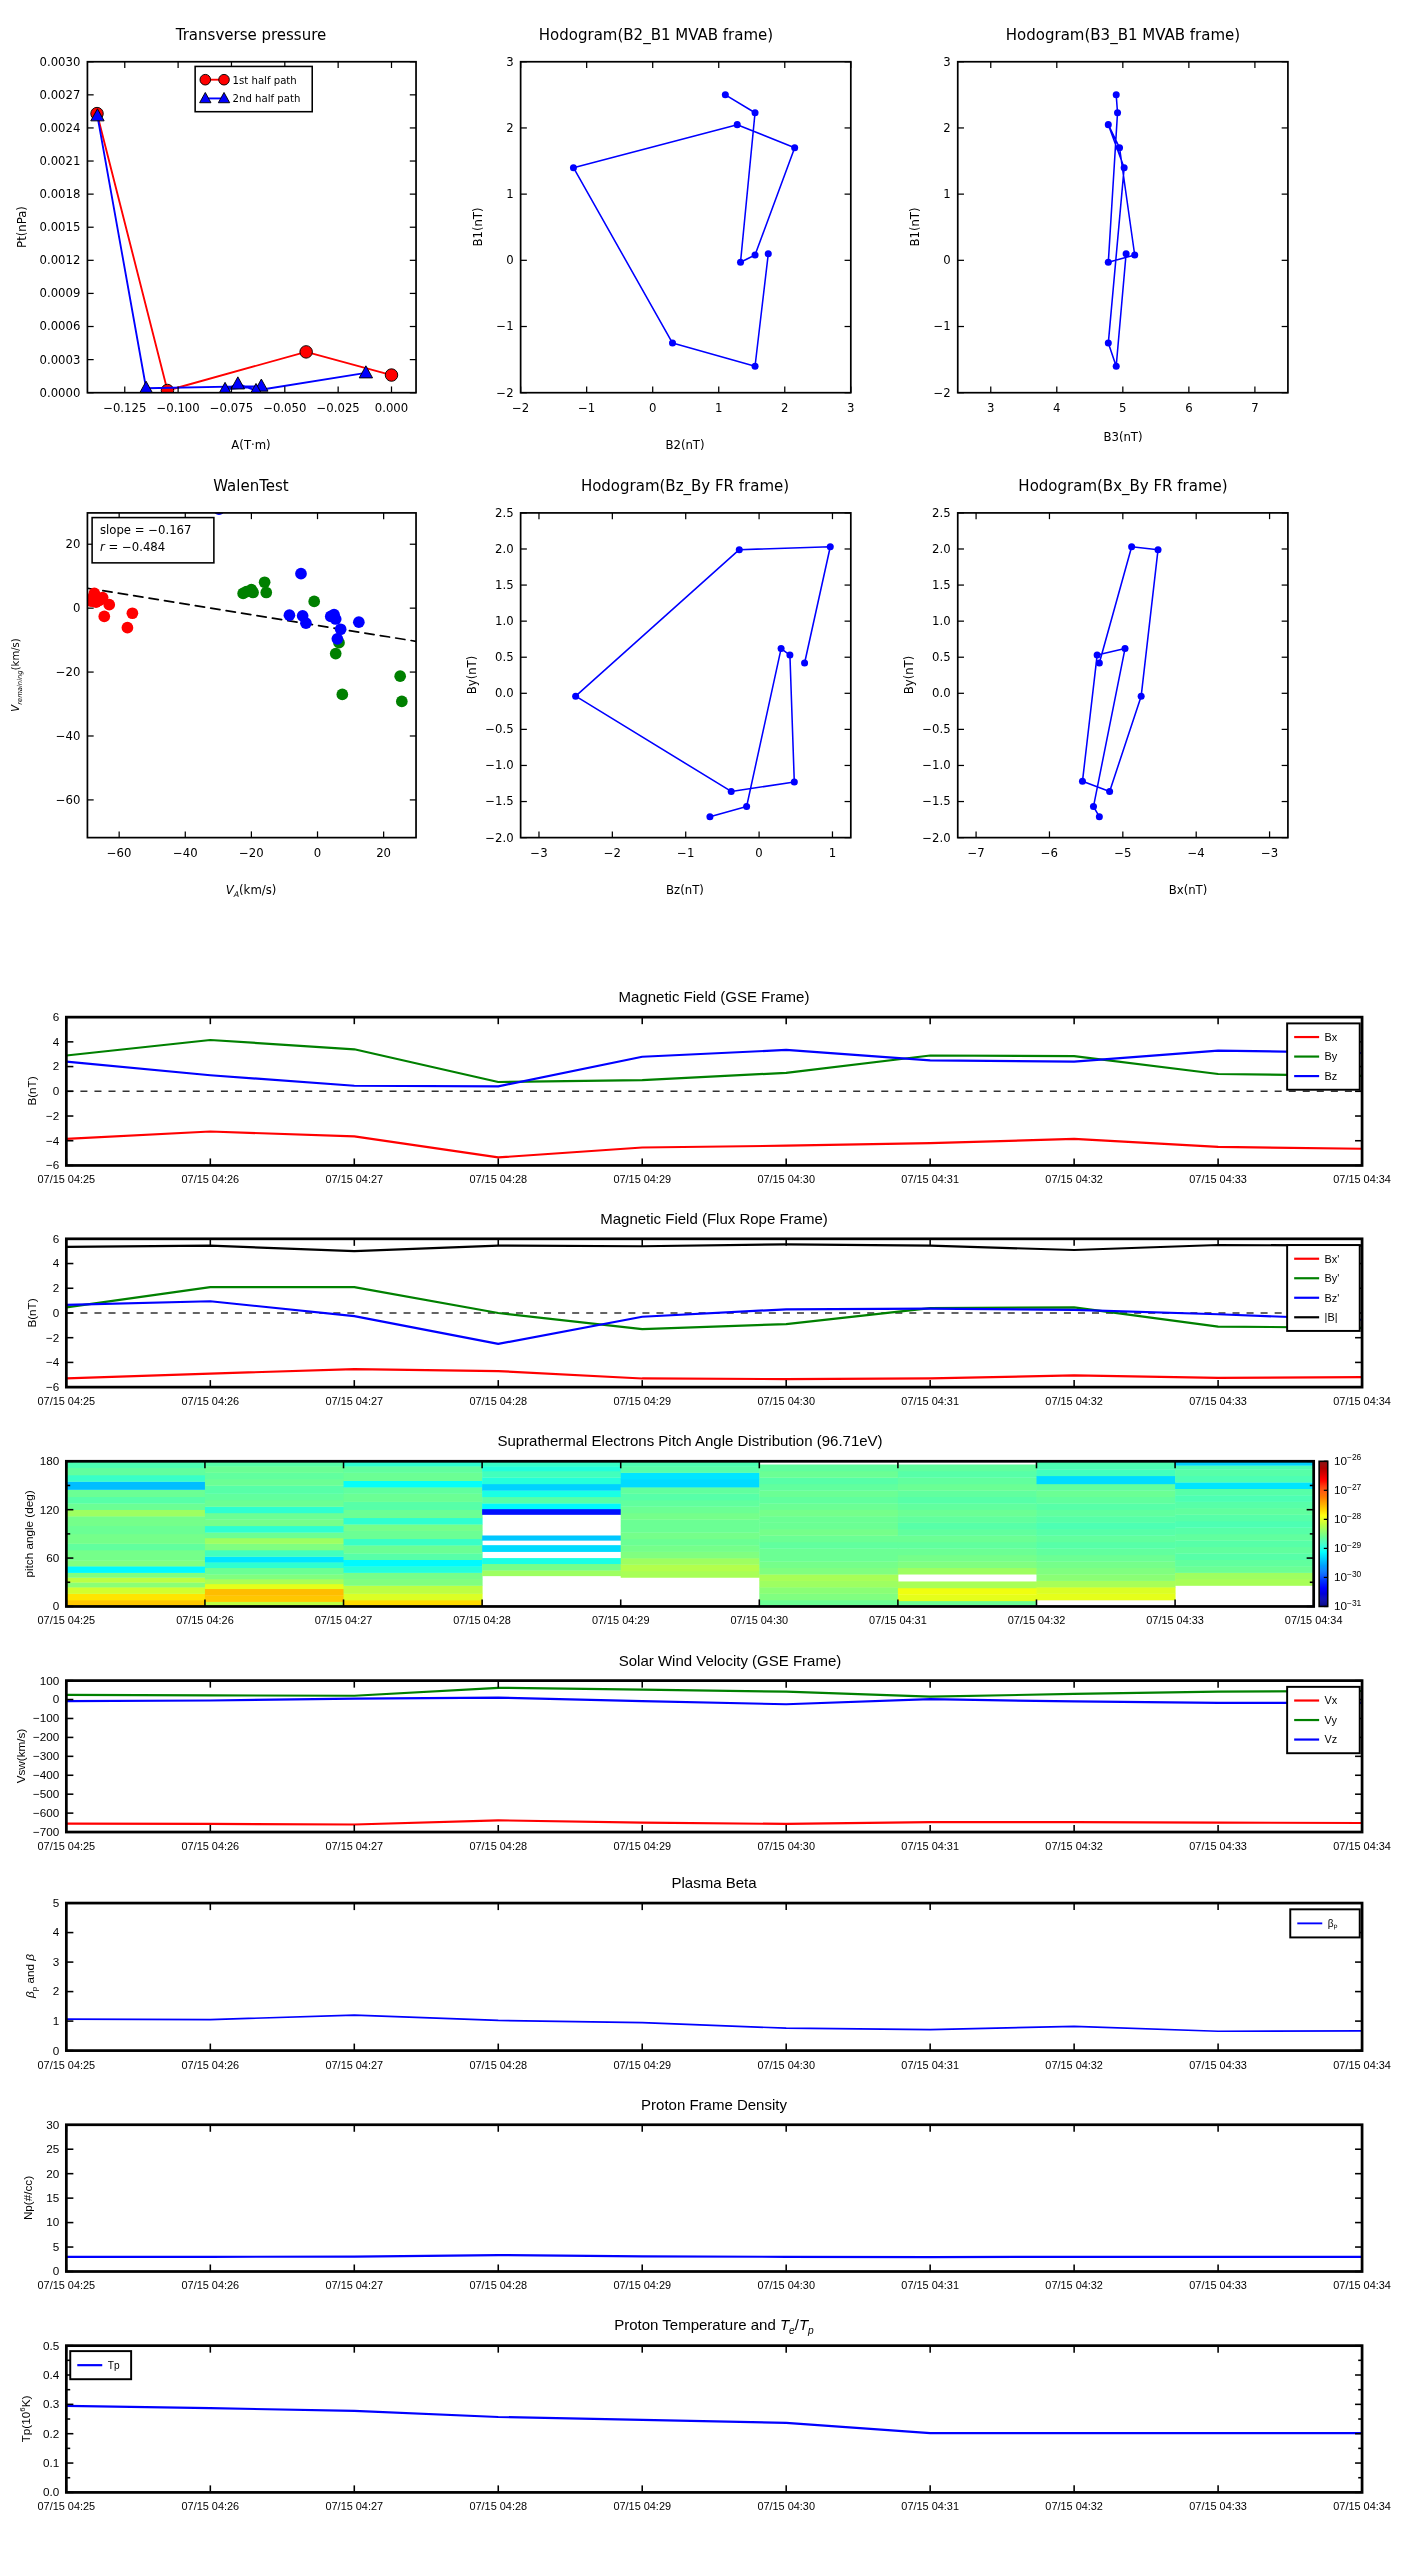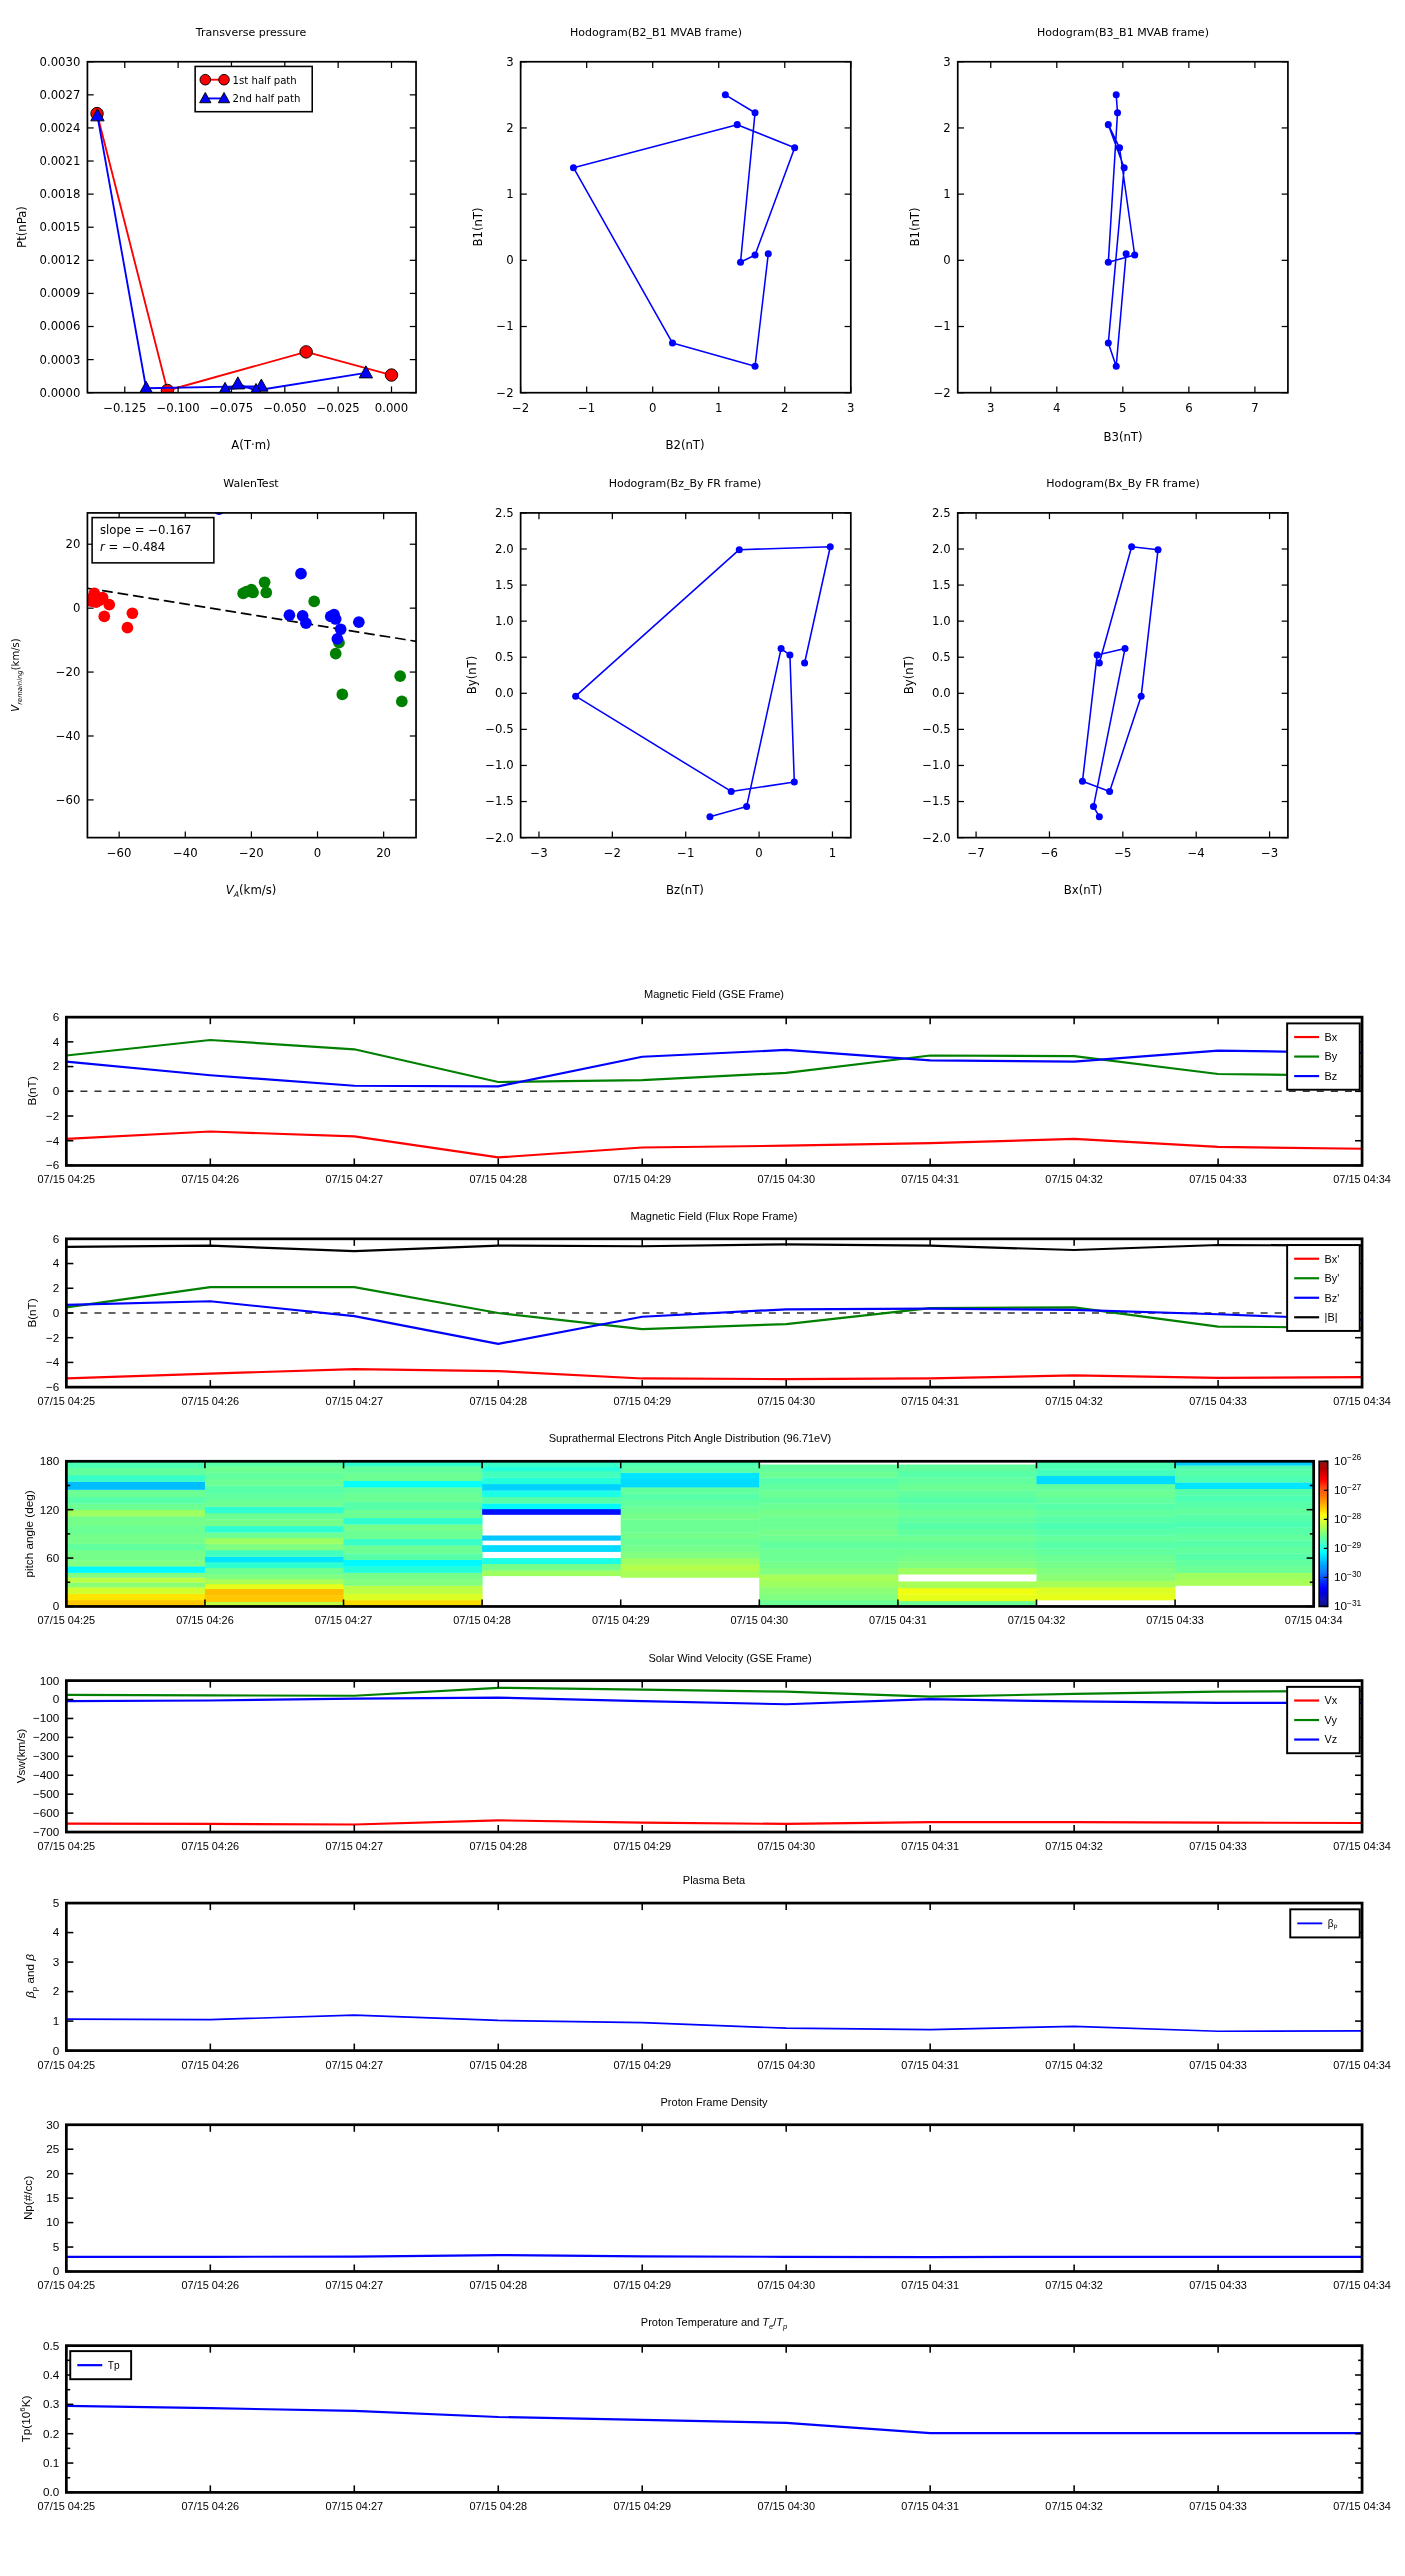--- a/index.html
+++ b/index.html
@@ -1,20 +1,20 @@
 <!DOCTYPE html>
 <html style="font-size:12.5px"><head>
 <meta charset="utf-8">
 <style>
   html,body{margin:0;padding:0;background:#fff;}
   .page{position:relative;width:1405px;height:2576px;background:#fff;
         font-family:"DejaVu Sans",sans-serif;color:#000;overflow:hidden;}
   #fig{position:absolute;left:0;top:0;}
   .title{position:absolute;transform:translateX(-50%);white-space:nowrap;
-         font-size:11px;line-height:1.15;}
+         font-size:15px;line-height:1.15;}
   .ft1{font-family:"DejaVu Sans",sans-serif;}
   .ft2{font-family:"Liberation Sans",sans-serif;}
   .xlab{position:absolute;transform:translateX(-50%);white-space:nowrap;font-size:11.7px;margin-top:20px;}
   .ylab{position:absolute;transform:translate(-50%,-50%) rotate(-90deg);
         white-space:nowrap;font-size:11.7px;}
   .ylab.small{font-size:10px;}
   sub{font-size:0.68em;}
   sup{font-size:0.68em;}
   .mi{font-style:italic;}
 </style>
@@ -1258,21 +1258,21 @@
   <div class="title ft2" style="left:714px;top:2096px">Proton Frame Density</div>
   <div class="title ft2" style="left:714px;top:2316px">
     <span>Proton Temperature and </span><i class="mi">T</i><sub><i class="mi">e</i></sub><span>/</span><i class="mi">T</i><sub><i class="mi">p</i></sub>
   </div>
 
   <div class="xlab ft1" style="left:251px;top:418px">A(T·m)</div>
   <div class="xlab ft1" style="left:685px;top:418px">B2(nT)</div>
   <div class="xlab ft1" style="left:1123px;top:410px">B3(nT)</div>
   <div class="xlab ft1" style="left:251px;top:863px"><span class="mi">V</span><sub class="mi">A</sub><span>(km/s)</span></div>
   <div class="xlab ft1" style="left:685px;top:863px">Bz(nT)</div>
-  <div class="xlab ft1" style="left:1083px;top:863px">Bx(nT)</div>
+  <div class="xlab ft1" style="left:1188px;top:863px">Bx(nT)</div>
 
   <div class="ylab ft1" style="left:22px;top:227px">Pt(nPa)</div>
   <div class="ylab ft1" style="left:478px;top:227px">B1(nT)</div>
   <div class="ylab ft1" style="left:915px;top:227px">B1(nT)</div>
   <div class="ylab ft1 small" style="left:17px;top:675px"><span class="mi">V</span><sub class="mi">remaining</sub><span>(km/s)</span></div>
   <div class="ylab ft1" style="left:472px;top:675px">By(nT)</div>
   <div class="ylab ft1" style="left:909px;top:675px">By(nT)</div>
   <div class="ylab ft2" style="left:31px;top:1091px">B(nT)</div>
   <div class="ylab ft2" style="left:31px;top:1313px">B(nT)</div>
   <div class="ylab ft2" style="left:28px;top:1534px">pitch angle (deg)</div>

